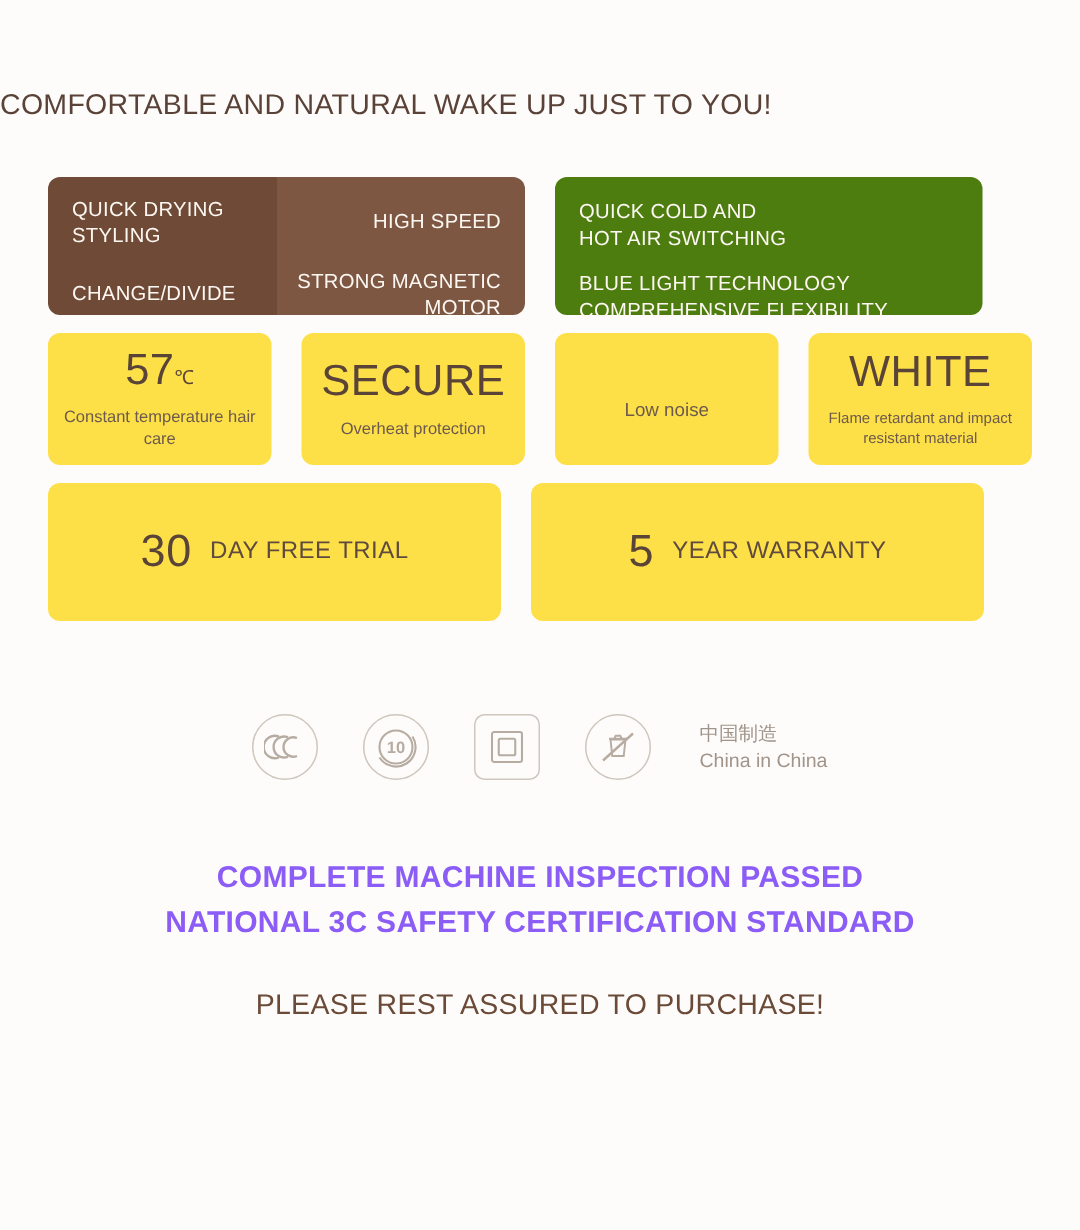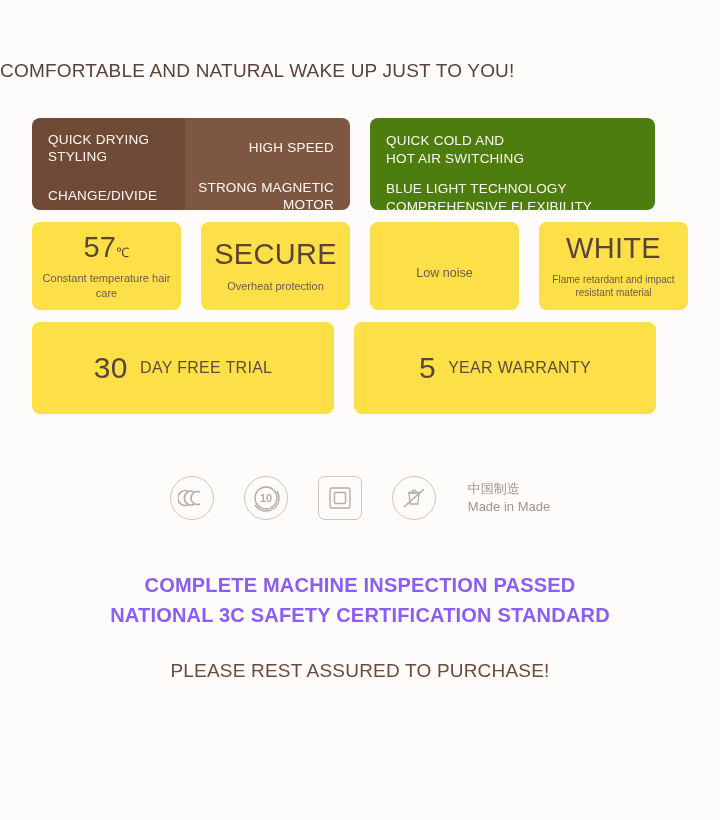--- a/index.html
+++ b/index.html
@@ -310,21 +310,21 @@
       <svg width="26" height="26" viewBox="0 0 26 26" aria-hidden="true">
         <path d="M8 8 h10 l-1.2 11 h-7.6 z" fill="none" stroke="#b7aca2" stroke-width="1.3"></path>
         <path d="M7 7.5 h12" stroke="#b7aca2" stroke-width="1.3"></path>
         <path d="M10.5 7.5 l1-2 h3 l1 2" fill="none" stroke="#b7aca2" stroke-width="1.3"></path>
         <path d="M3 22 L23 4" stroke="#b7aca2" stroke-width="1.6"></path>
       </svg>
     </div>
 
     <div class="cert-text">
       <div>中国制造</div>
-      <div>Made in Made</div>
+      <div>China in China</div>
     </div>
 
   </div>
 
   <div class="statement">
     <div>COMPLETE MACHINE INSPECTION PASSED</div>
     <div>NATIONAL 3C SAFETY CERTIFICATION STANDARD</div>
   </div>
 
   <div class="closing">PLEASE REST ASSURED TO PURCHASE!</div>

